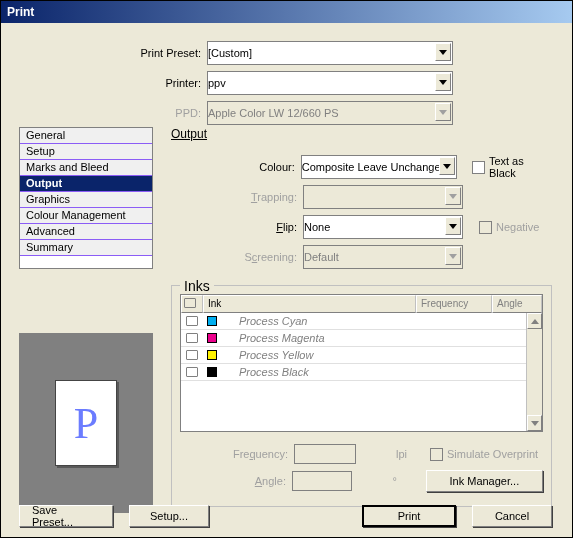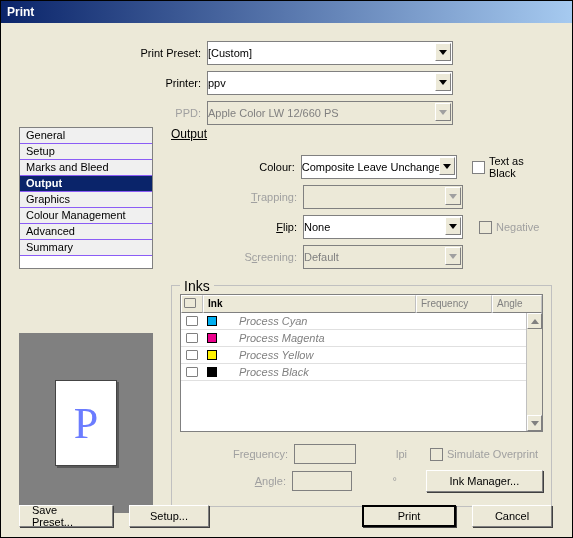--- a/index.html
+++ b/index.html
@@ -27,21 +27,21 @@
   .section-title { font-size: 12px; margin-bottom: 8px; color: #000; text-decoration: underline; }
   .output-rows .row .label-r { width: 90px; }
   .checkbox { width: 13px; height: 13px; border: 1px solid #808080; background: #fff; display: inline-block; margin-right: 4px; vertical-align: middle; }
   .checkbox.disabled { background: #ece9d8; }
   .chk-label { vertical-align: middle; color: #000; }
   .chk-label.disabled { color: #a0a0a0; }
   .fieldset { border: 1px solid #c0c0c0; padding: 8px; position: relative; }
   .fieldset .legend { position: absolute; top: -8px; left: 8px; background: #ece9d8; padding: 0 4px; font-size: 14px; }
   .ink-table { border: 1px solid #808080; background: #fff; height: 138px; position: relative; }
   .ink-header { display: flex; height: 18px; }
-  .ink-header .col { border-right: 1px solid #c0c0c0; border-bottom: 1px solid #808080; border-top: 1px solid #fff; border-left: 1px solid #fff; background: #ece9d8; padding: 2px 4px; font-weight: bold; color: #000; font-size: 10px; }
+  .ink-header .col { border-right: 1px solid #c0c0c0; border-bottom: 1px solid #808080; border-top: 1px solid #fff; border-left: 1px solid #fff; background: #ece9d8; padding: 2px 4px; font-weight: normal; color: #000; font-size: 10px; }
   .ink-header .col.icon { width: 22px; padding: 2px; }
   .ink-header .col.name { flex: 1; }
   .ink-header .col.freq { width: 76px; color: #808080; font-weight: normal; }
   .ink-header .col.ang { width: 50px; color: #808080; font-weight: normal; }
   .ink-row { display: flex; height: 17px; border-bottom: 1px solid #e0e0e0; color: #808080; font-style: italic; font-size: 11px; align-items: center; }
   .ink-row .c { padding: 0 4px; }
   .ink-row .icon { width: 22px; display:flex; justify-content:center; }
   .swatch { width: 10px; height: 10px; border: 1px solid #000; display: inline-block; }
   .ink-row .name { flex: 1; display: flex; align-items: center; gap: 22px; }
   .ink-row .freq { width: 76px; }

